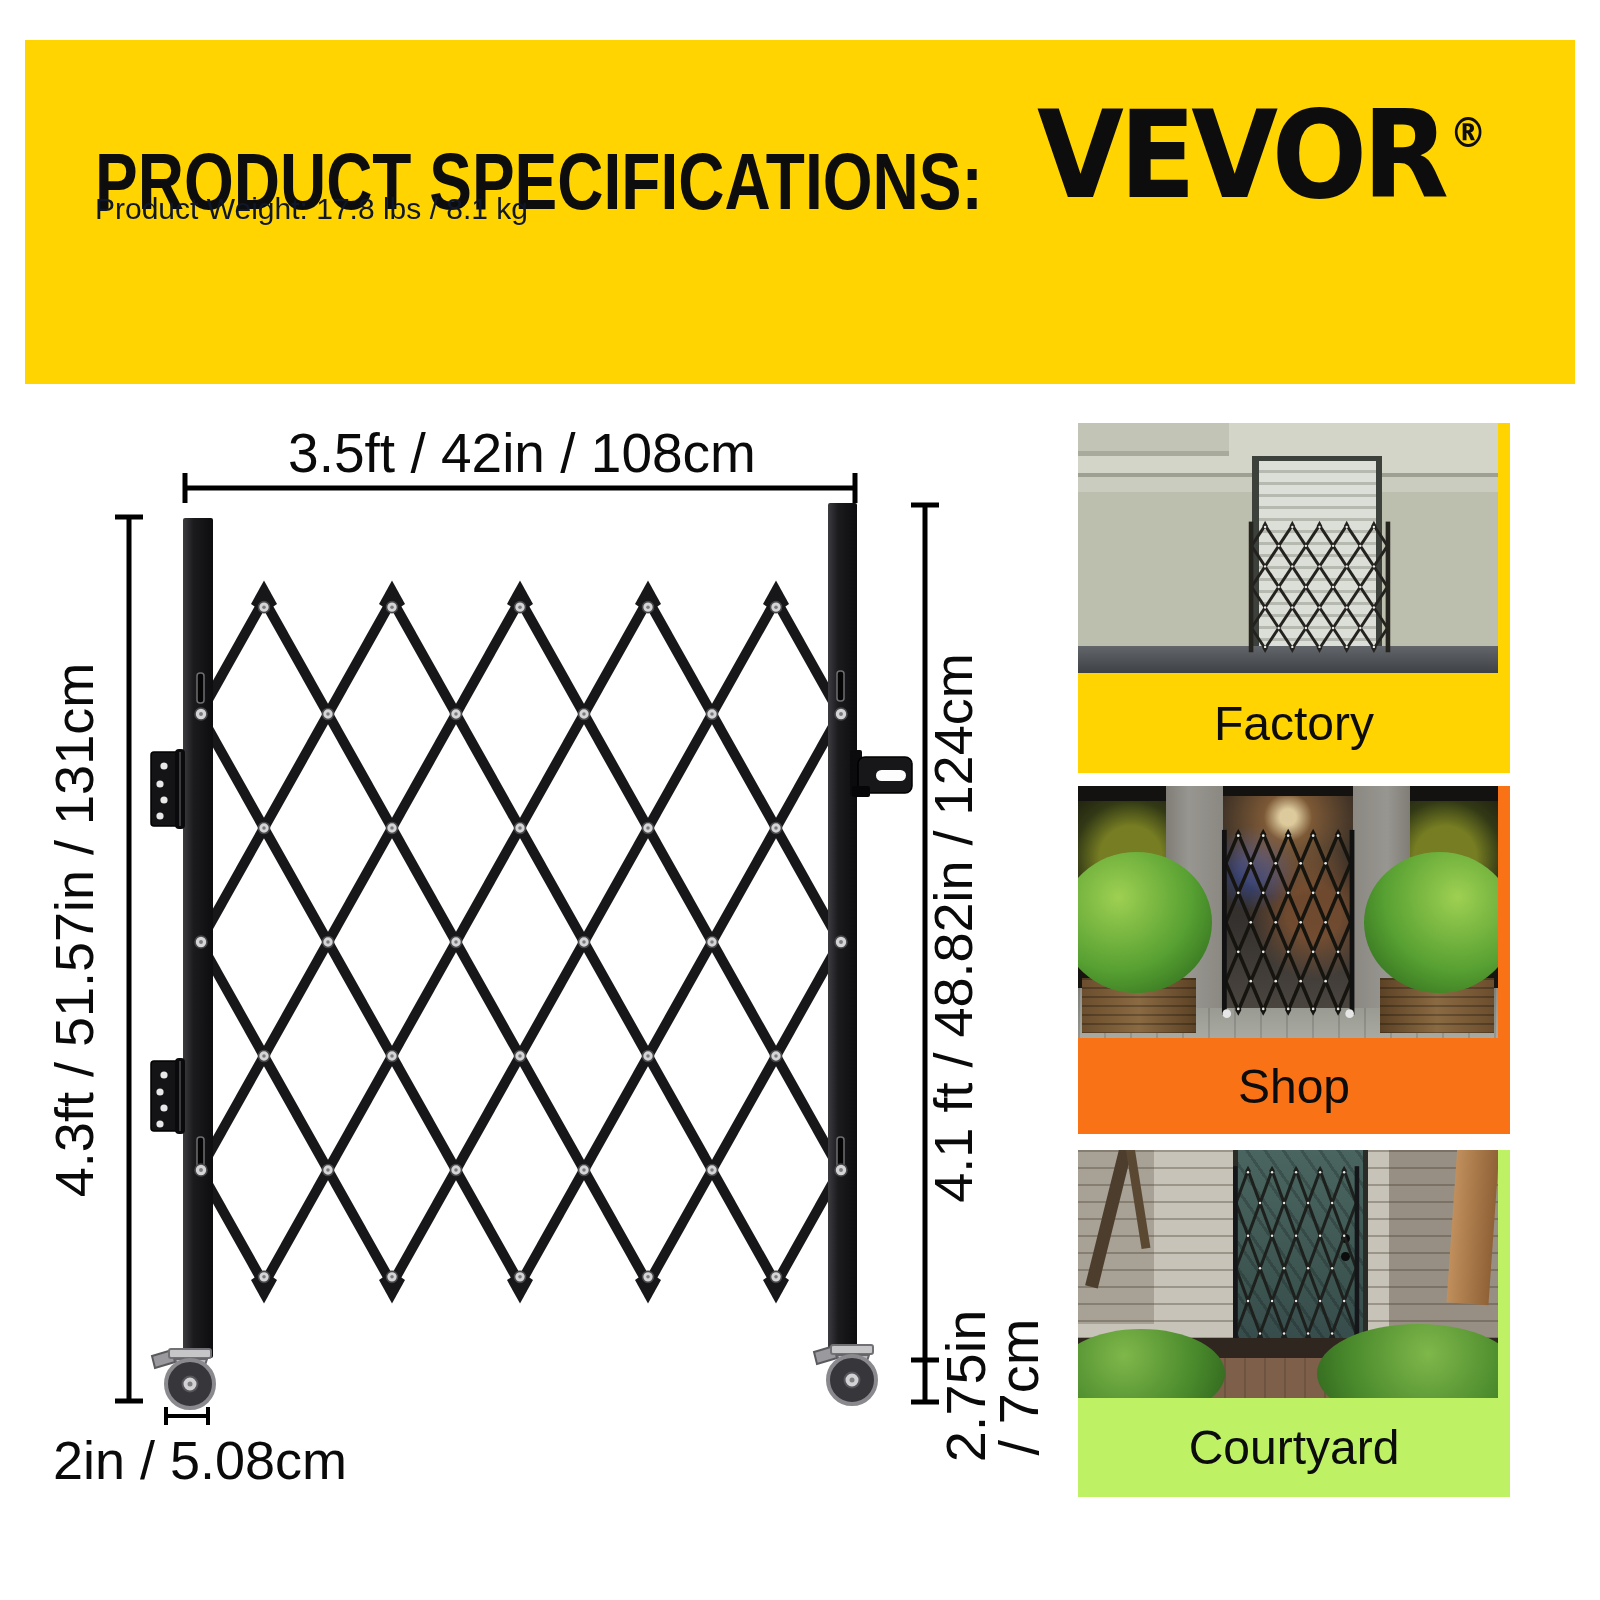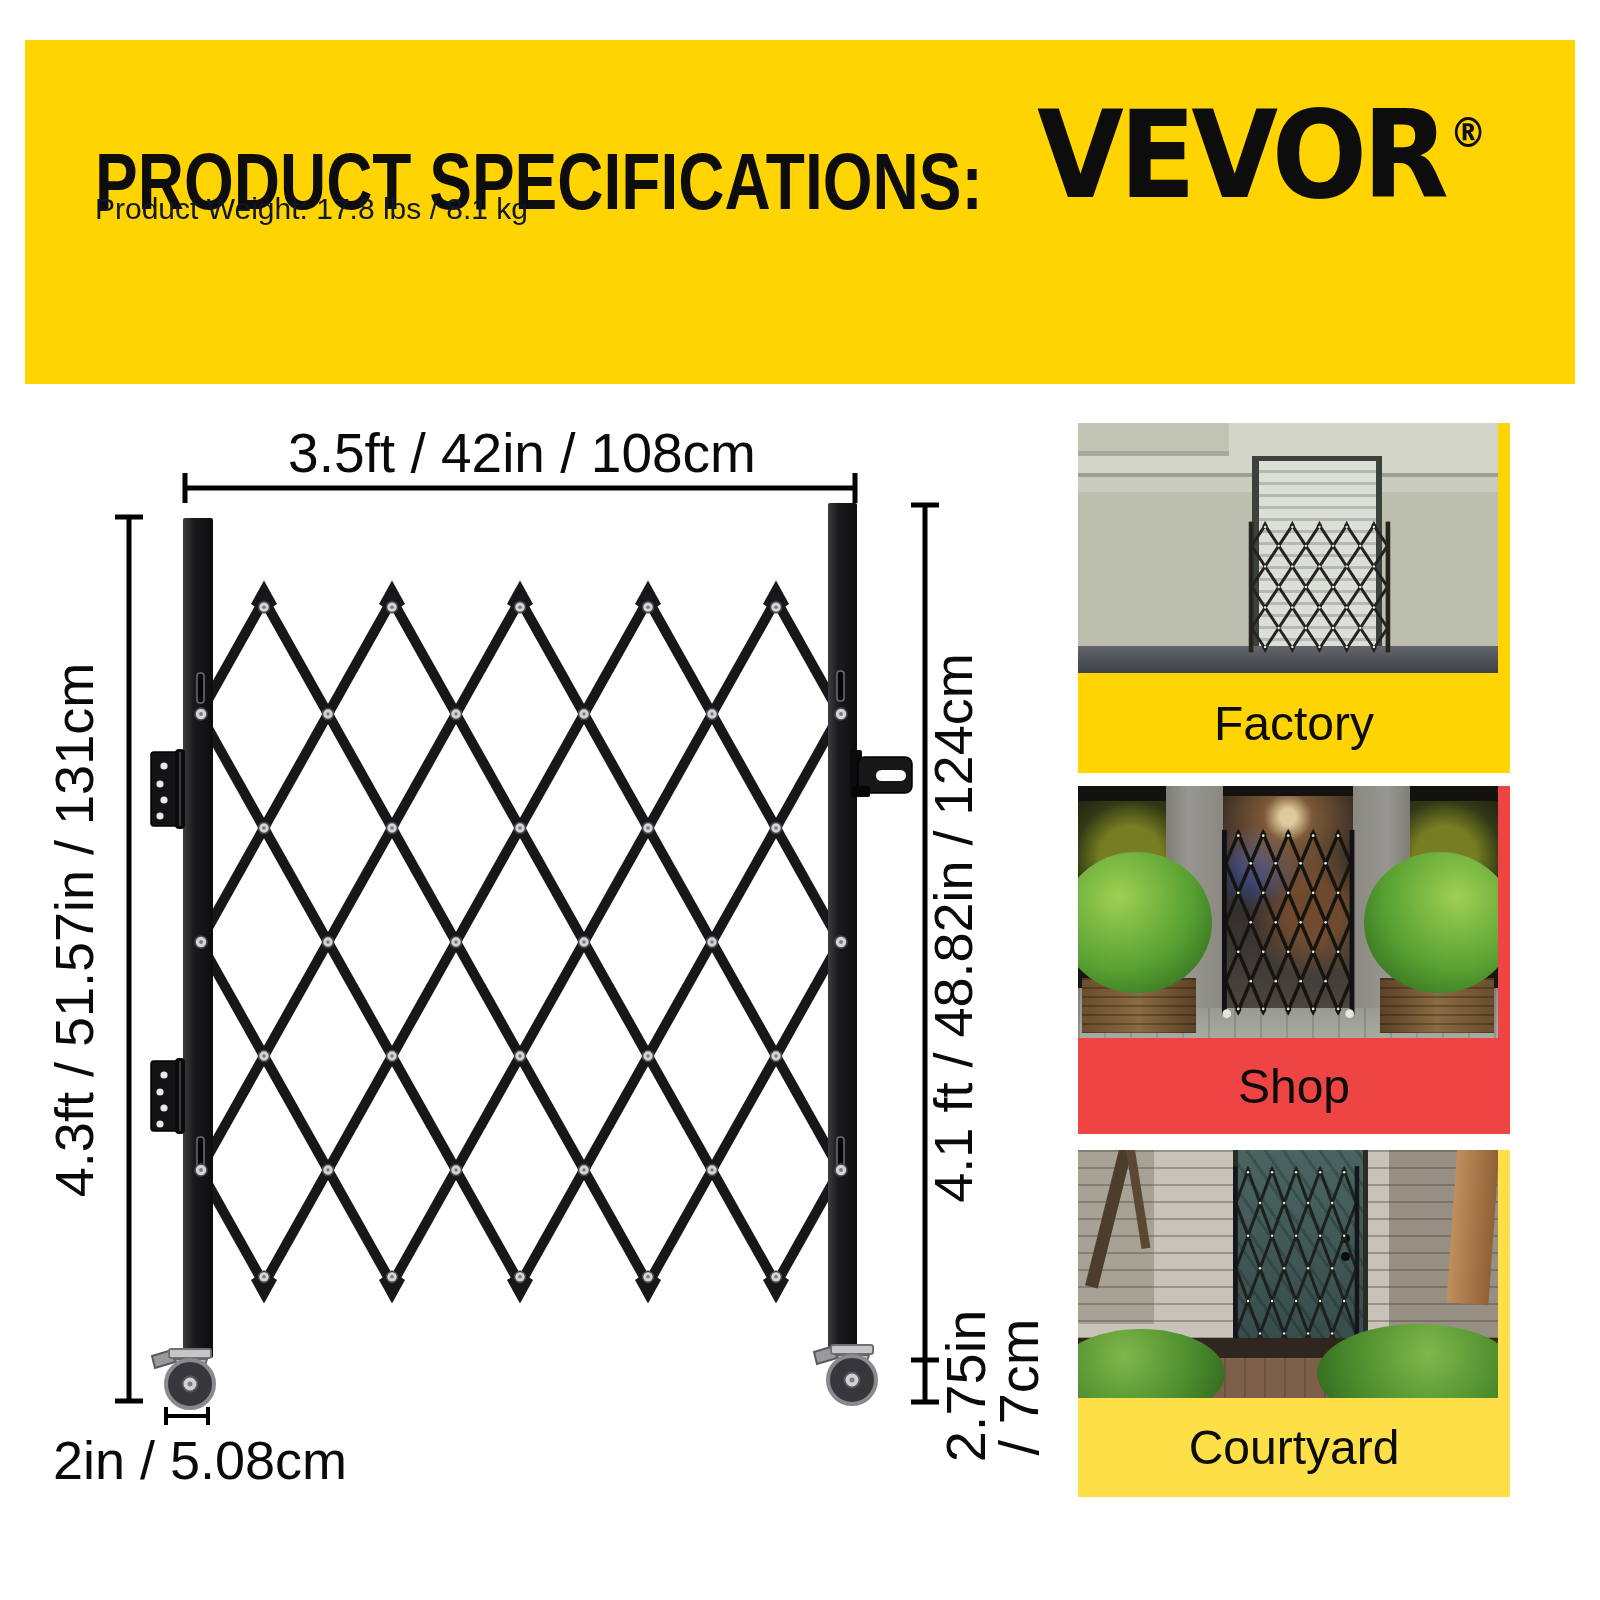--- a/index.html
+++ b/index.html
@@ -361,21 +361,21 @@
           <circle cx="94.80000000000001" cy="120" r="1.3" fill="#e9e9e9" stroke="none" stroke-width="0"></circle>
           <circle cx="124.4" cy="120" r="1.3" fill="#e9e9e9" stroke="none" stroke-width="0"></circle>
         </g>
       <rect x="3" y="6" width="5" height="140" fill="#26241f"></rect>
       <rect x="152" y="6" width="5" height="140" fill="#26241f"></rect>
     </svg>
   </div>
   <div class="card-label">Factory</div>
 </div>
 
-<div class="card" style="top:786px;height:348px;background:#ef4444;">
+<div class="card" style="top:786px;height:348px;background:#f97316;">
   <div class="photo" style="height:252px;">
     <div class="abs s-base"></div>
     <div class="abs s-pave"></div>
     <div class="abs s-awn"></div>
     <div class="abs s-winL"></div>
     <div class="abs s-winR"></div>
     <div class="abs s-pilL"></div>
     <div class="abs s-pilR"></div>
     <div class="abs s-glass"></div>
     <svg class="abs s-gate" viewBox="0 0 140 200" preserveAspectRatio="none">
@@ -445,21 +445,21 @@
       <circle cx="134" cy="193" r="4.5" fill="#e6e6e6"></circle>
     </svg>
     <div class="abs s-potL"></div>
     <div class="abs s-potR"></div>
     <div class="abs s-bushL"></div>
     <div class="abs s-bushR"></div>
   </div>
   <div class="card-label">Shop</div>
 </div>
 
-<div class="card" style="top:1150px;height:347px;background:#fde047;">
+<div class="card" style="top:1150px;height:347px;background:#bef264;">
   <div class="photo" style="height:248px;">
     <div class="abs c-wall"></div>
     <div class="abs c-shadeR"></div>
     <div class="abs c-shadeL"></div>
     <div class="abs c-trunkR"></div>
     <div class="abs c-branch1"></div>
     <div class="abs c-branch2"></div>
     <div class="abs c-doorframe"></div>
     <div class="abs c-door"></div>
     <div class="abs c-knob1"></div>

